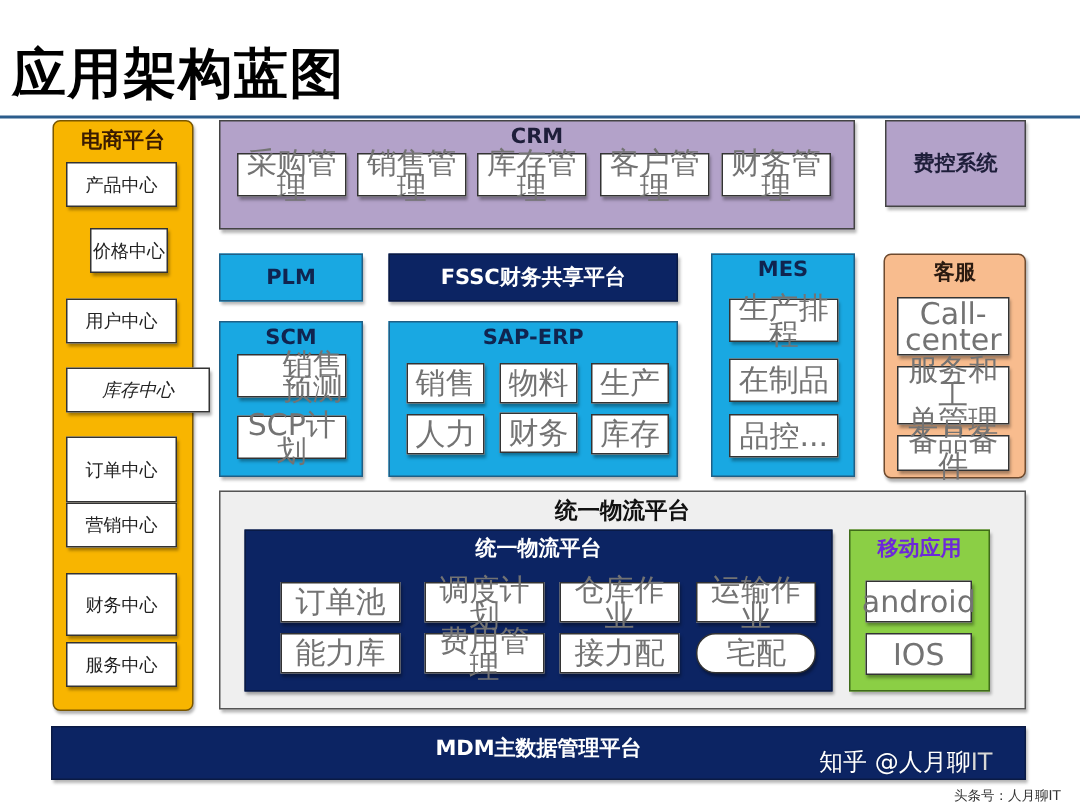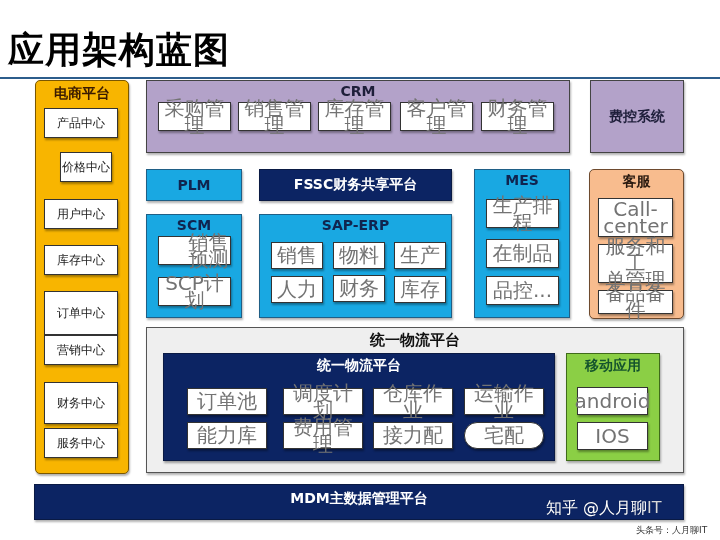--- a/index.html
+++ b/index.html
@@ -40,21 +40,21 @@
 
   
   .crm {
     left: 146px; top: 80px; width: 424px; height: 73px;
     background: #b3a2c9; border: 1px solid #444;
     box-shadow: 1px 2px 2px rgba(0,0,0,0.3);
   }
   .crm .panel-label { top: 2px; color: #1e1e3a; }
 
   .feikong {
-    left: 590px; top: 80px; width: 94px; height: 73px;
+    left: 590px; top: 80px; width: 94px; height: 58px;
     background: #b3a2c9; border: 1px solid #444;
     box-shadow: 1px 2px 2px rgba(0,0,0,0.3);
     display: flex; align-items: center; justify-content: center;
     font-weight: bold; font-size: 14px; color: #1e1e3a;
   }
 
   
   .lb {
     background: #19a8e2; border: 1px solid #1f5f86;
     box-shadow: 1px 2px 2px rgba(0,0,0,0.3);
@@ -99,21 +99,21 @@
     background: #0c2463; border: 1px solid #0a1a44;
     box-shadow: 1px 2px 2px rgba(0,0,0,0.35);
   }
   .logi-inner .panel-label { top: 3px; color: #fff; }
 
   .mobile {
     left: 566px; top: 353px; width: 94px; height: 108px;
     background: #8bcf45; border: 1px solid #3f6b1a;
     box-shadow: 1px 2px 2px rgba(0,0,0,0.3);
   }
-  .mobile .panel-label { top: 3px; color: #14532d; }
+  .mobile .panel-label { top: 3px; color: #6d28d9; }
 
   .mdm {
     left: 34px; top: 484px; width: 650px; height: 36px;
     background: #0c2463; border: 1px solid #0a1a44;
     box-shadow: 1px 2px 2px rgba(0,0,0,0.3);
   }
   .mdm .panel-label { top: 5px; color: #fff; font-size: 14px; }
 
   .watermark {
     left: 546px; top: 495px; font-size: 16px; color: #ffffff; line-height: 26px;
@@ -129,21 +129,21 @@
 
 <div class="abs title">应用架构蓝图</div>
 <div class="abs title-rule"></div>
 
 <div class="abs ecom">
   <div class="panel-label">电商平台</div>
 </div>
 <div class="white-box small" style="left:44px;top:108px;width:74px;height:30px;">产品中心</div>
 <div class="white-box small" style="left:60px;top:152px;width:52px;height:30px;">价格中心</div>
 <div class="white-box small" style="left:44px;top:199px;width:74px;height:30px;">用户中心</div>
-<div class="white-box small" style="left:44px;top:245px;width:74px;height:30px;">库存中心</div>
+<div class="white-box small" style="left:44px;top:245px;width:96px;height:30px;font-style:italic;">库存中心</div>
 <div class="white-box small" style="left:44px;top:291px;width:74px;height:44px;">订单中心</div>
 <div class="white-box small" style="left:44px;top:335px;width:74px;height:30px;">营销中心</div>
 <div class="white-box small" style="left:44px;top:382px;width:74px;height:42px;">财务中心</div>
 <div class="white-box small" style="left:44px;top:428px;width:74px;height:30px;">服务中心</div>
 
 <div class="abs crm">
   <div class="panel-label">CRM</div>
 </div>
 <div class="white-box" style="left:158px;top:102px;width:73px;height:29px;">采购管理</div>
 <div class="white-box" style="left:238px;top:102px;width:73px;height:29px;">销售管理</div>

